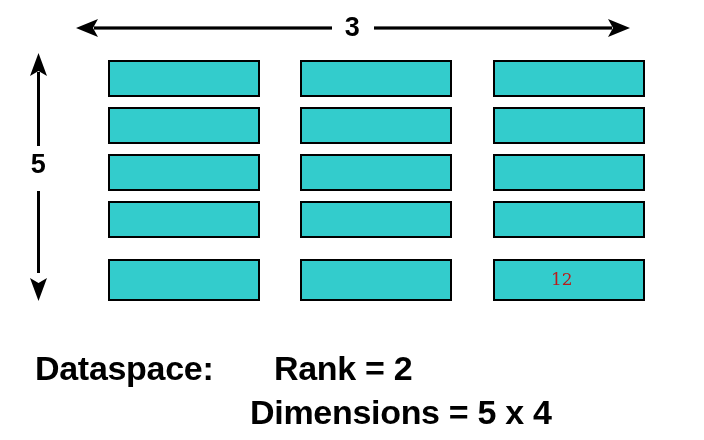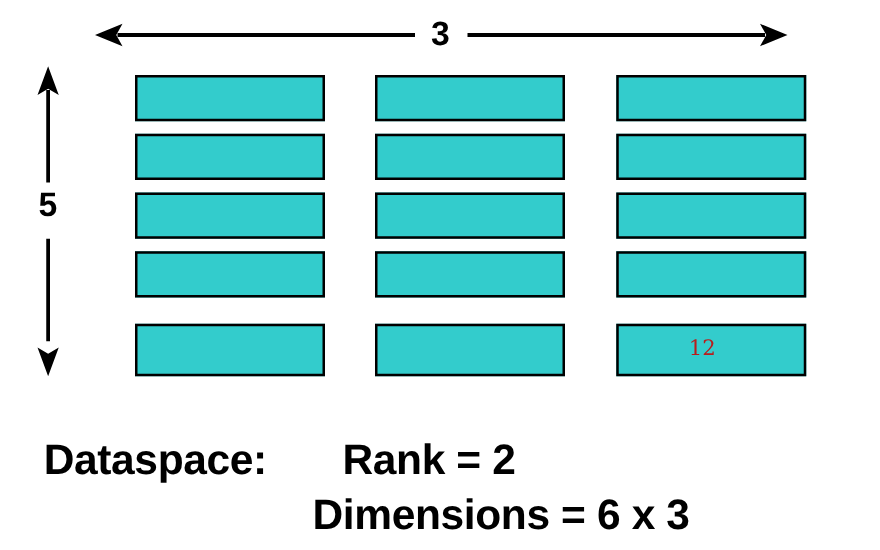--- a/index.html
+++ b/index.html
@@ -146,15 +146,15 @@
       <div class="cell" style="left: 300px; top: 201px; width: 152px; height: 37px; background: rgb(51, 204, 204); border-color: rgb(0, 0, 0);"></div>
       <div class="cell" style="left: 493px; top: 201px; width: 152px; height: 37px; background: rgb(51, 204, 204); border-color: rgb(0, 0, 0);"></div>
       <div class="cell" style="left: 108px; top: 259px; width: 152px; height: 42px; background: rgb(51, 204, 204); border-color: rgb(0, 0, 0);"></div>
       <div class="cell" style="left: 300px; top: 259px; width: 152px; height: 42px; background: rgb(51, 204, 204); border-color: rgb(0, 0, 0);"></div>
       <div class="cell" style="left: 493px; top: 259px; width: 152px; height: 42px; background: rgb(51, 204, 204); border-color: rgb(0, 0, 0);"></div>
       <div class="cell-label" style="left: 551px; top: 271px;">12</div>
     </div>
 
   <div class="caption" id="caption-title">Dataspace:</div>
   <div class="caption" id="caption-rank">Rank = 2</div>
-  <div class="caption" id="caption-dims">Dimensions = 6 x 3</div>
+  <div class="caption" id="caption-dims">Dimensions = 5 x 4</div>
 
 </div>
 
 </body></html>

